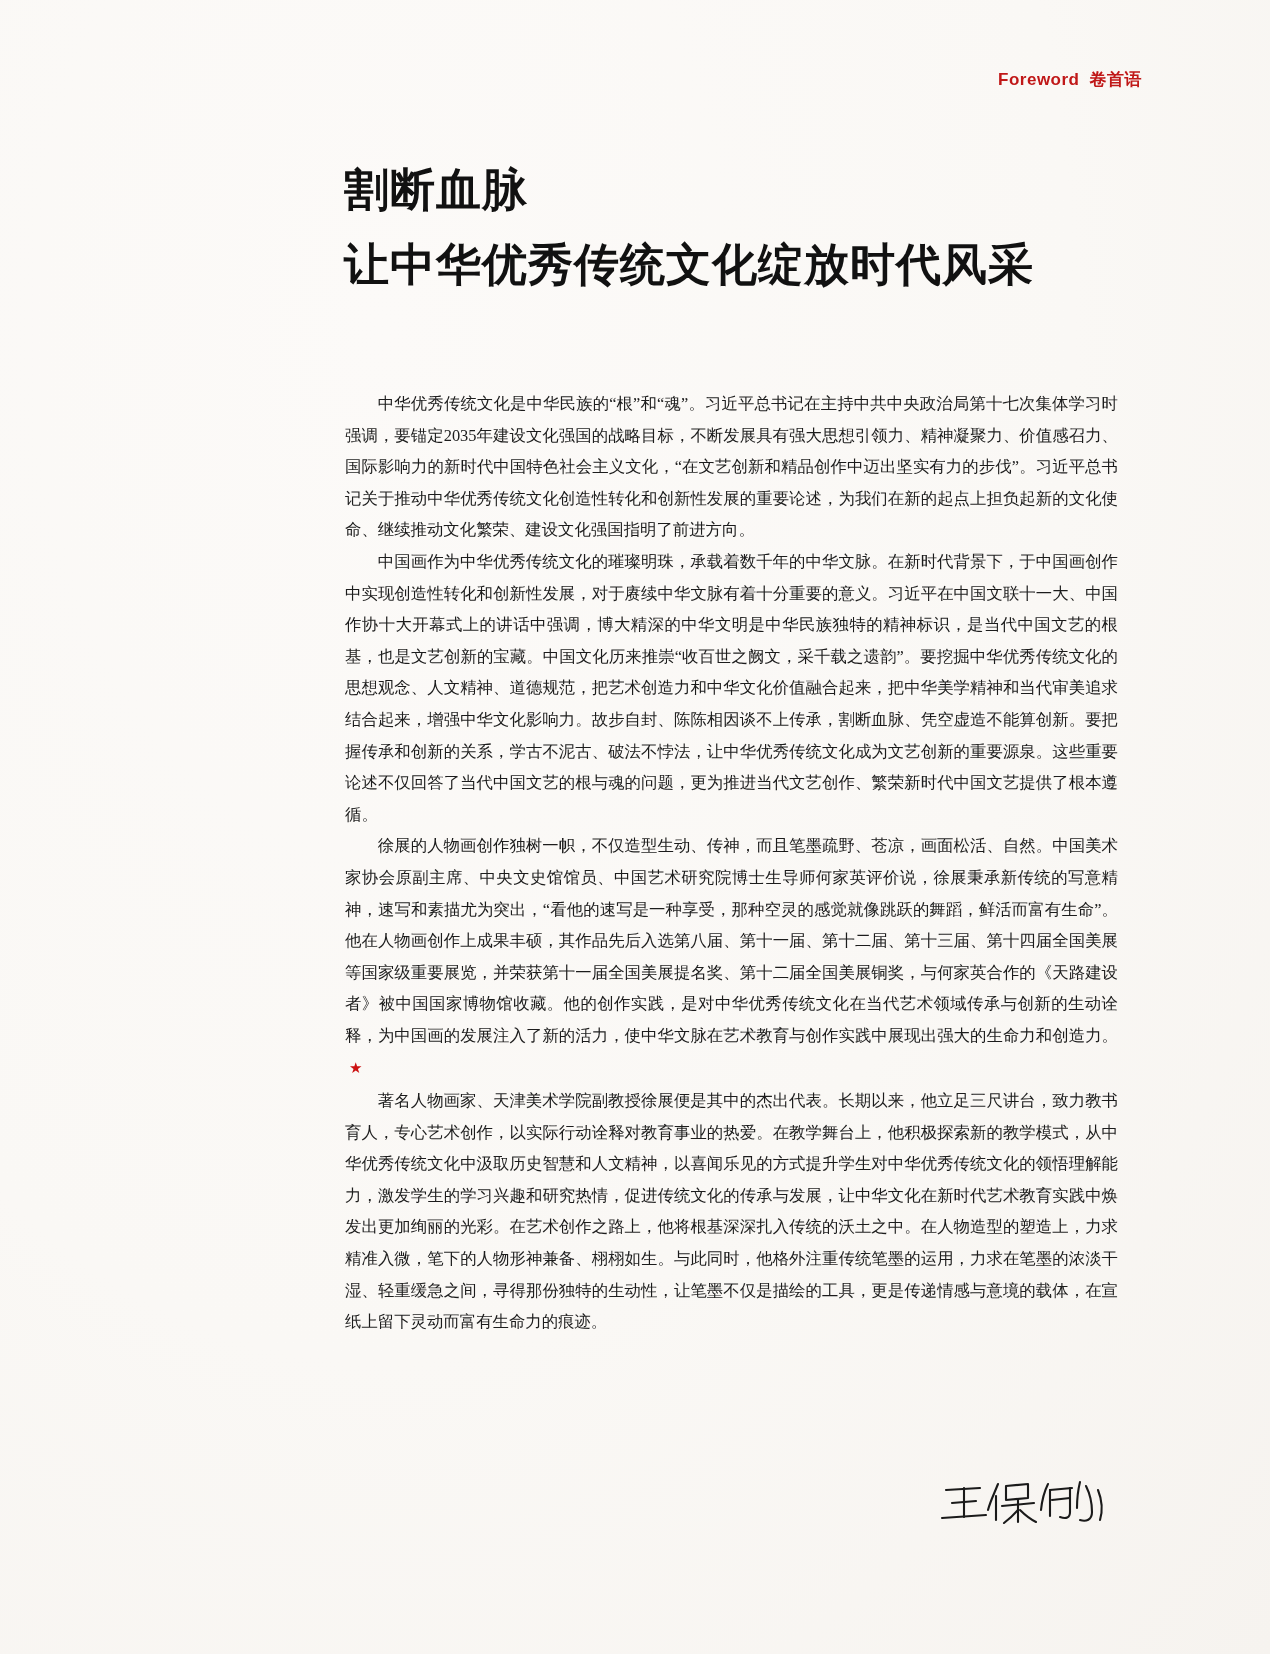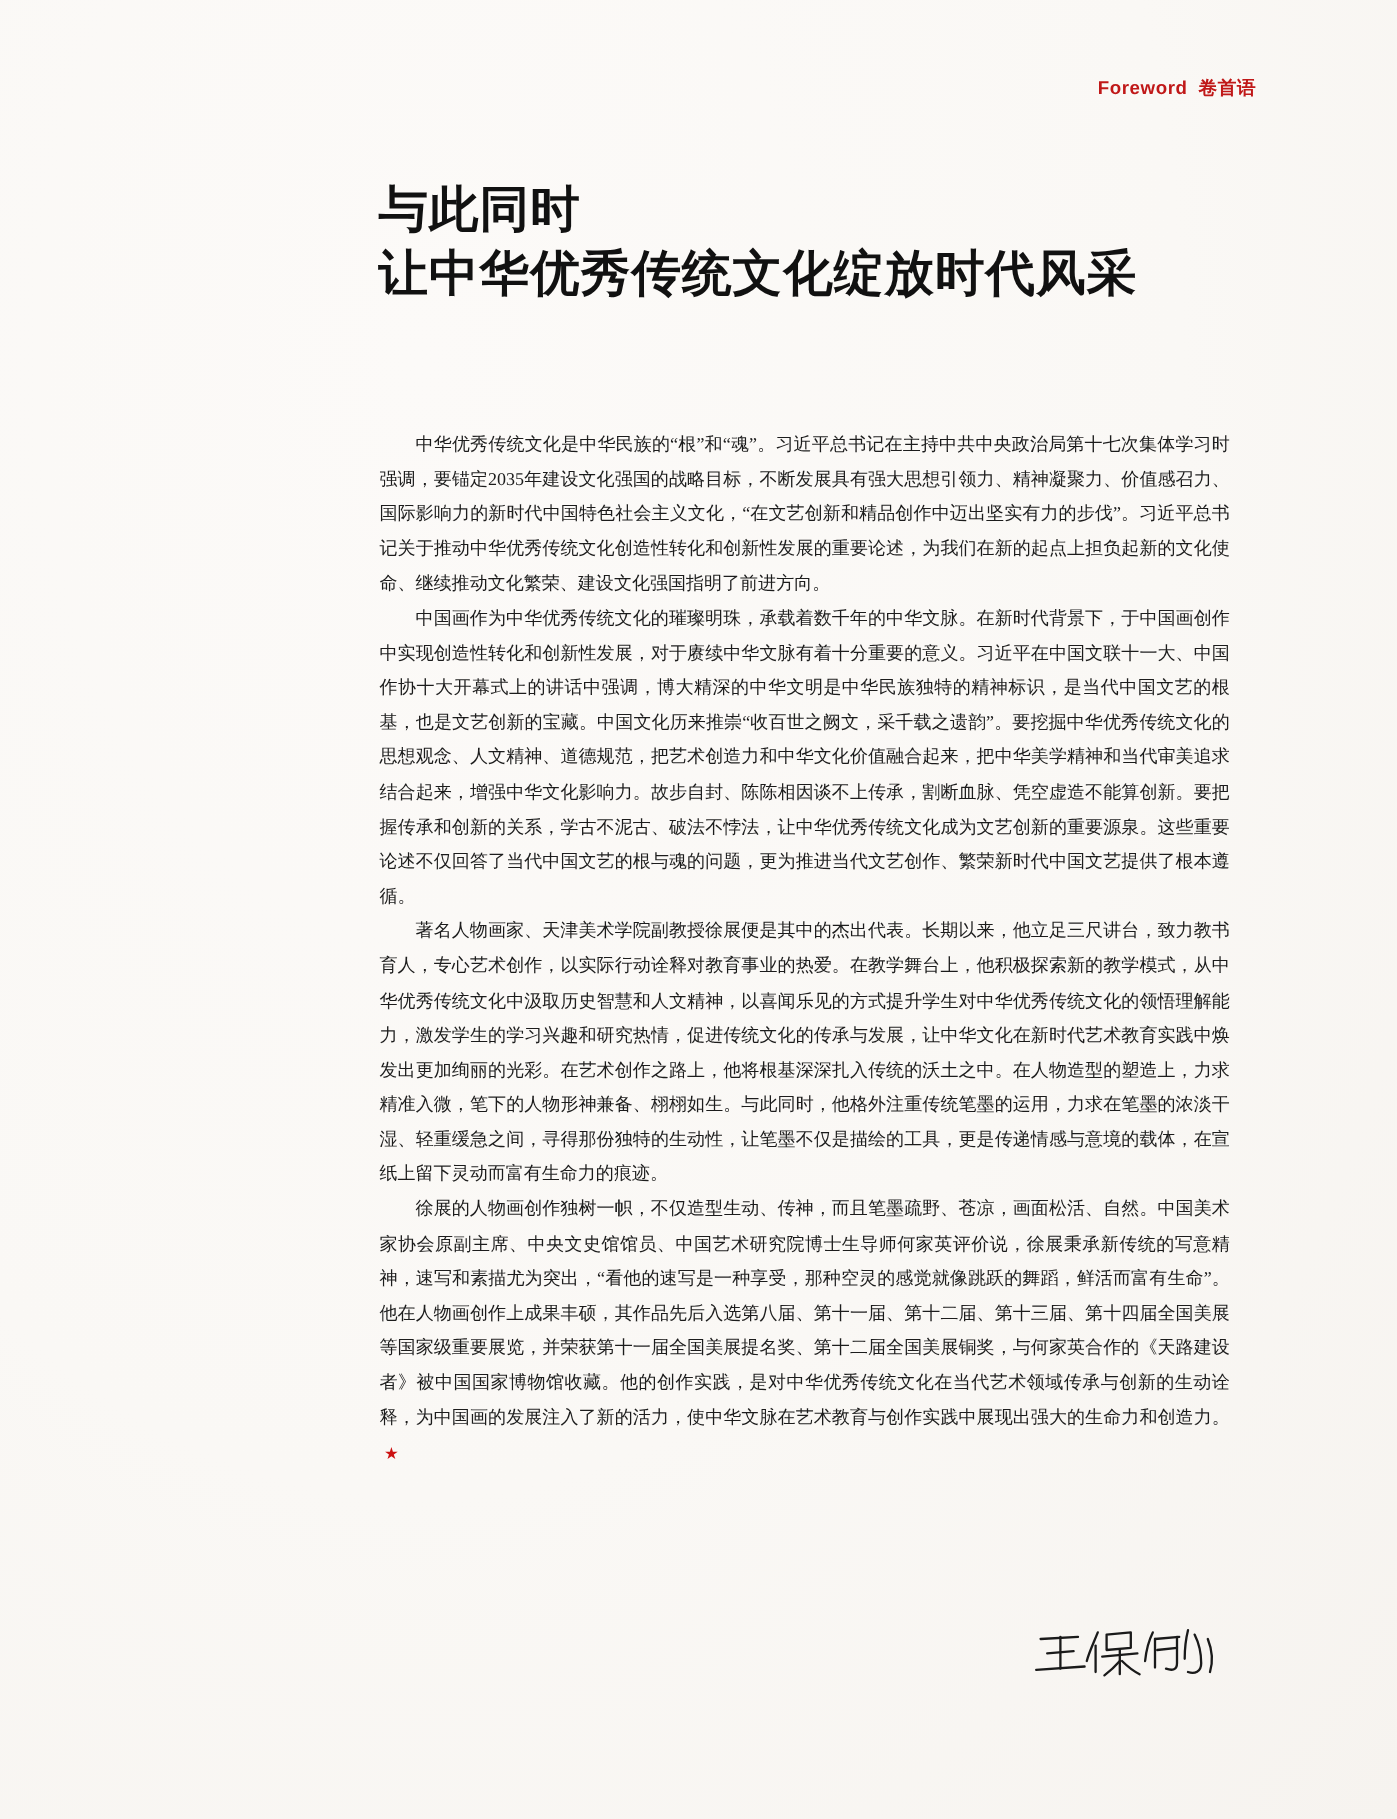--- a/index.html
+++ b/index.html
@@ -51,21 +51,21 @@
   }
   .title-line {
     font-family: "Liberation Sans", "DejaVu Sans", sans-serif;
     font-weight: bold;
     color: #111111;
     line-height: 1.18;
     letter-spacing: 1px;
     white-space: nowrap;
   }
   .title-line.l1 { font-size: 45px; }
-  .title-line.l2 { font-size: 45px; margin-top: 6px; }
+  .title-line.l2 { font-size: 45px; margin-top: 22px; }
 
   .article {
     position: absolute;
     left: 345px;
     top: 388px;
     width: 773px;
     font-size: 16.4px;
     line-height: 31.6px;
     color: #1c1c1c;
     text-align: justify;
@@ -94,29 +94,29 @@
 <body>
 
 <div class="page">
   <div class="paper-tint"></div>
 
   <div class="header">
     <span class="en">Foreword</span><span class="cn">卷首语</span>
   </div>
 
   <div class="title-block">
-    <div class="title-line l1">与此同时</div>
+    <div class="title-line l1">割断血脉</div>
     <div class="title-line l2">让中华优秀传统文化绽放时代风采</div>
   </div>
 
   <div class="article">
     <p>中华优秀传统文化是中华民族的“根”和“魂”。习近平总书记在主持中共中央政治局第十七次集体学习时强调，要锚定2035年建设文化强国的战略目标，不断发展具有强大思想引领力、精神凝聚力、价值感召力、国际影响力的新时代中国特色社会主义文化，“在文艺创新和精品创作中迈出坚实有力的步伐”。习近平总书记关于推动中华优秀传统文化创造性转化和创新性发展的重要论述，为我们在新的起点上担负起新的文化使命、继续推动文化繁荣、建设文化强国指明了前进方向。</p>
     <p>中国画作为中华优秀传统文化的璀璨明珠，承载着数千年的中华文脉。在新时代背景下，于中国画创作中实现创造性转化和创新性发展，对于赓续中华文脉有着十分重要的意义。习近平在中国文联十一大、中国作协十大开幕式上的讲话中强调，博大精深的中华文明是中华民族独特的精神标识，是当代中国文艺的根基，也是文艺创新的宝藏。中国文化历来推崇“收百世之阙文，采千载之遗韵”。要挖掘中华优秀传统文化的思想观念、人文精神、道德规范，把艺术创造力和中华文化价值融合起来，把中华美学精神和当代审美追求结合起来，增强中华文化影响力。故步自封、陈陈相因谈不上传承，割断血脉、凭空虚造不能算创新。要把握传承和创新的关系，学古不泥古、破法不悖法，让中华优秀传统文化成为文艺创新的重要源泉。这些重要论述不仅回答了当代中国文艺的根与魂的问题，更为推进当代文艺创作、繁荣新时代中国文艺提供了根本遵循。</p>
+    <p><span>徐展的人物画创作独树一帜，不仅造型生动、传神，而且笔墨疏野、苍凉，画面松活、自然。中国美术家协会原副主席、中央文史馆馆员、中国艺术研究院博士生导师何家英评价说，徐展秉承新传统的写意精神，速写和素描尤为突出，“看他的速写是一种享受，那种空灵的感觉就像跳跃的舞蹈，鲜活而富有生命”。他在人物画创作上成果丰硕，其作品先后入选第八届、第十一届、第十二届、第十三届、第十四届全国美展等国家级重要展览，并荣获第十一届全国美展提名奖、第十二届全国美展铜奖，与何家英合作的《天路建设者》被中国国家博物馆收藏。他的创作实践，是对中华优秀传统文化在当代艺术领域传承与创新的生动诠释，为中国画的发展注入了新的活力，使中华文脉在艺术教育与创作实践中展现出强大的生命力和创造力。</span><span class="star">★</span></p>
     <p>著名人物画家、天津美术学院副教授徐展便是其中的杰出代表。长期以来，他立足三尺讲台，致力教书育人，专心艺术创作，以实际行动诠释对教育事业的热爱。在教学舞台上，他积极探索新的教学模式，从中华优秀传统文化中汲取历史智慧和人文精神，以喜闻乐见的方式提升学生对中华优秀传统文化的领悟理解能力，激发学生的学习兴趣和研究热情，促进传统文化的传承与发展，让中华文化在新时代艺术教育实践中焕发出更加绚丽的光彩。在艺术创作之路上，他将根基深深扎入传统的沃土之中。在人物造型的塑造上，力求精准入微，笔下的人物形神兼备、栩栩如生。与此同时，他格外注重传统笔墨的运用，力求在笔墨的浓淡干湿、轻重缓急之间，寻得那份独特的生动性，让笔墨不仅是描绘的工具，更是传递情感与意境的载体，在宣纸上留下灵动而富有生命力的痕迹。</p>
-    <p><span>徐展的人物画创作独树一帜，不仅造型生动、传神，而且笔墨疏野、苍凉，画面松活、自然。中国美术家协会原副主席、中央文史馆馆员、中国艺术研究院博士生导师何家英评价说，徐展秉承新传统的写意精神，速写和素描尤为突出，“看他的速写是一种享受，那种空灵的感觉就像跳跃的舞蹈，鲜活而富有生命”。他在人物画创作上成果丰硕，其作品先后入选第八届、第十一届、第十二届、第十三届、第十四届全国美展等国家级重要展览，并荣获第十一届全国美展提名奖、第十二届全国美展铜奖，与何家英合作的《天路建设者》被中国国家博物馆收藏。他的创作实践，是对中华优秀传统文化在当代艺术领域传承与创新的生动诠释，为中国画的发展注入了新的活力，使中华文脉在艺术教育与创作实践中展现出强大的生命力和创造力。</span><span class="star">★</span></p>
   </div>
 
   <div class="signature">
     <svg width="170" height="70" viewBox="0 0 170 70" xmlns="http://www.w3.org/2000/svg" aria-hidden="true">
       <g fill="none" stroke="#1a1a1a" stroke-width="2.1" stroke-linecap="round" stroke-linejoin="round">
 
         <path d="M6 20 L40 18"></path>
         <path d="M12 33 L36 31"></path>
         <path d="M2 48 L46 45"></path>
         <path d="M24 18 L24 47"></path>

